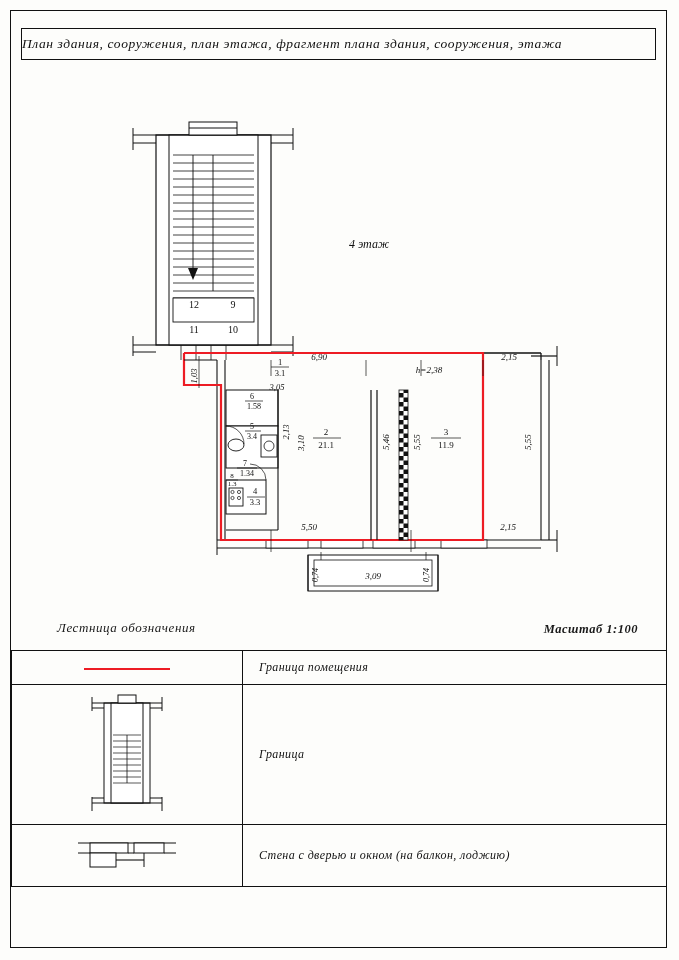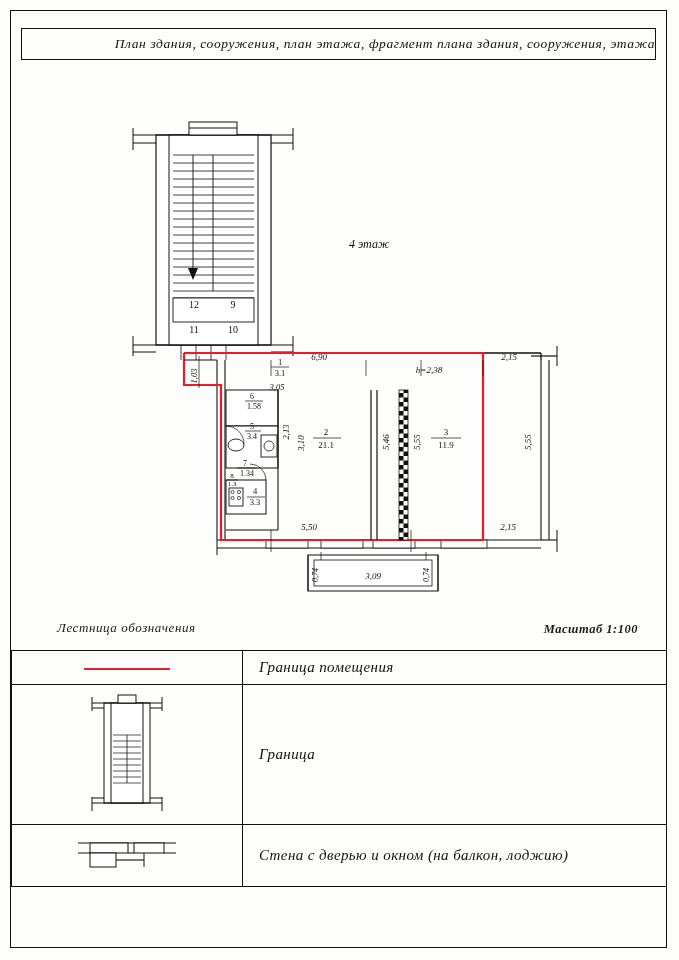--- a/index.html
+++ b/index.html
@@ -32,21 +32,21 @@
   }
   .title-box {
     position: absolute;
     left: 21px; top: 28px;
     width: 635px;
     height: 32px;
     border: 1px solid #111;
     box-sizing: border-box;
     display: flex;
     align-items: center;
-    justify-content: flex-end;
+    justify-content: flex-start;
   }
   .title-text {
     font-style: italic;
     font-size: 13.5px;
     letter-spacing: 0.6px;
     white-space: nowrap;
     color: #111;
   }
   .plan-area {
     position: absolute;
@@ -90,21 +90,21 @@
     vertical-align: middle;
     padding: 0;
   }
   .sym-cell {
     width: 230px;
     text-align: center;
   }
   .lbl-cell {
     padding-left: 16px !important;
     font-style: italic;
-    font-size: 15px;
+    font-size: 12px;
     letter-spacing: 0.4px;
     color: #111;
     margin-top: 30px;
   }
   .row-h1 { height: 34px; }
   .row-h2 { height: 140px; }
   .row-h3 { height: 62px; }
   .row-h4 { height: 34px; }
   .red-line {
     display: inline-block;

